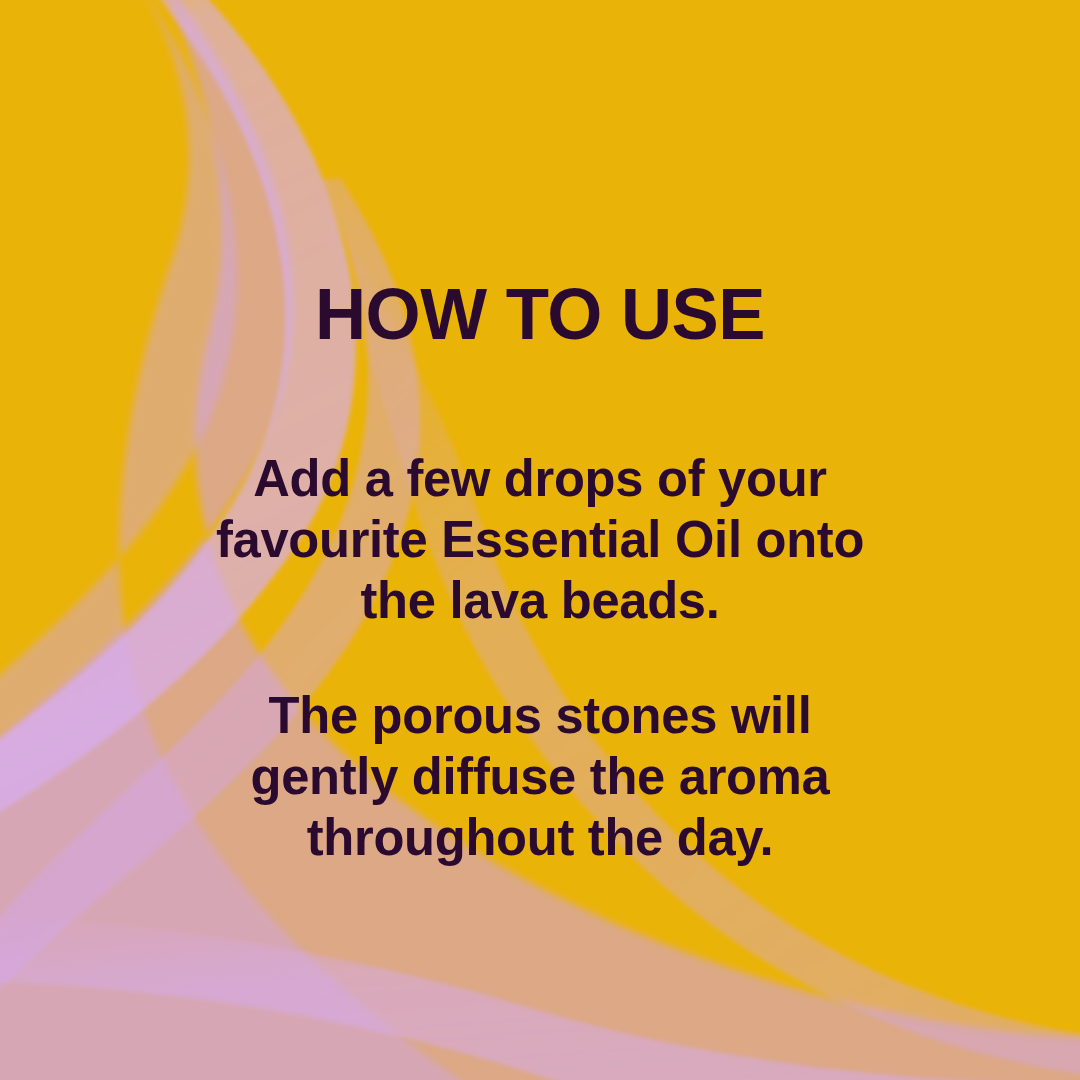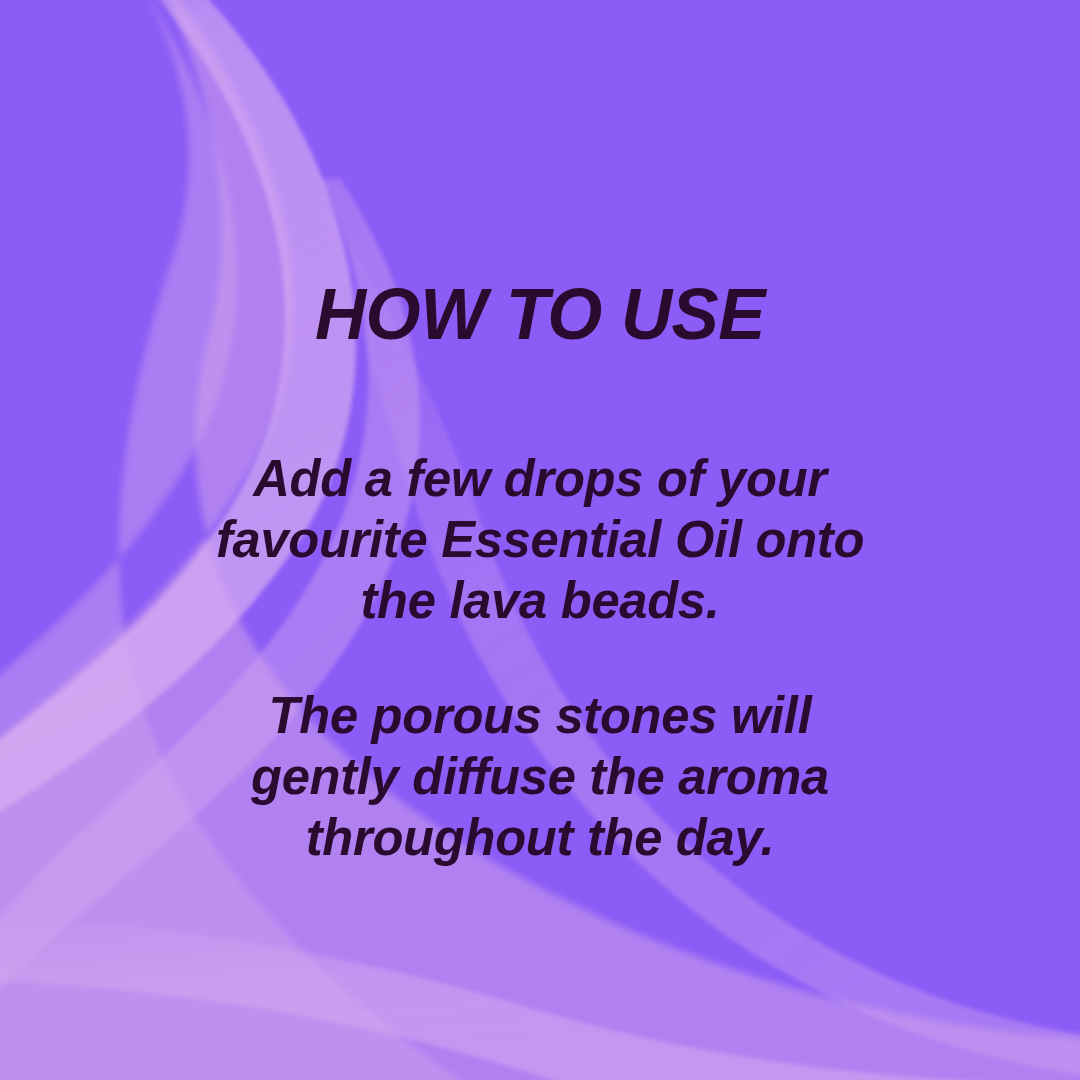--- a/index.html
+++ b/index.html
@@ -76,21 +76,21 @@
     transform: scaleX(0.975);
   }
 
   .para.p2 {
     margin-top: 54px;
   }
 </style>
 </head>
 <body>
 
-<div id="card" style="background: #8b5cf6; font-style: italic;">
+<div id="card" style="background: #eab308;">
 
   <svg id="bg-decor" viewBox="0 0 1080 1080" preserveAspectRatio="none" aria-hidden="true">
     <defs>
       <linearGradient id="fadeTop" x1="0" y1="0" x2="0.25" y2="1">
         <stop offset="0" stop-color="#d8aef2" stop-opacity="0"></stop>
         <stop offset="0.18" stop-color="#d8aef2" stop-opacity="0.85"></stop>
         <stop offset="1" stop-color="#d8aef2" stop-opacity="1"></stop>
       </linearGradient>
       <linearGradient id="fadeTip" x1="0" y1="0" x2="0.4" y2="1">
         <stop offset="0" stop-color="#d6abf0" stop-opacity="0"></stop>

